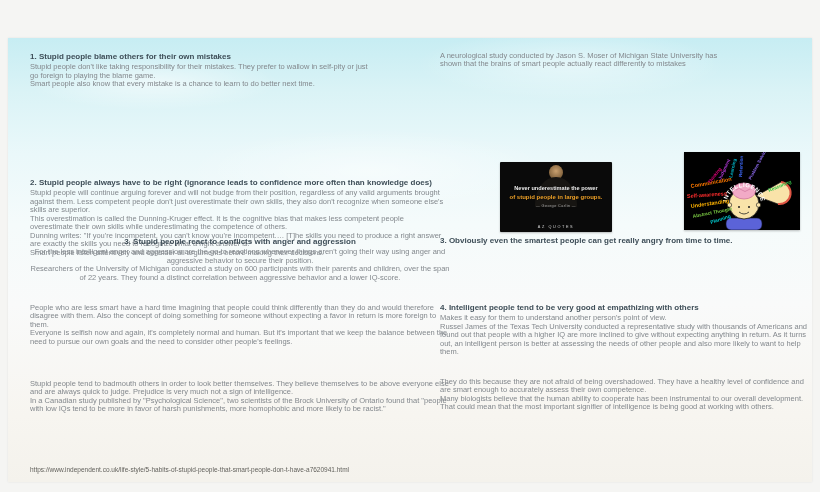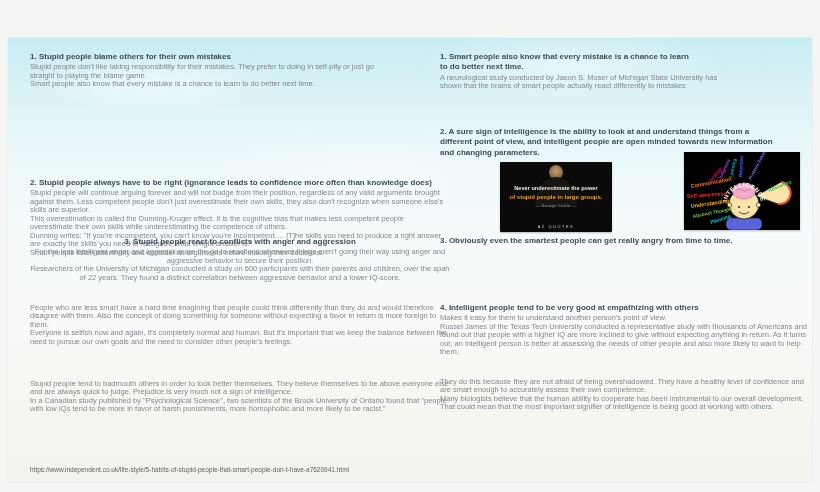--- a/index.html
+++ b/index.html
@@ -68,21 +68,21 @@
   }
 </style>
 </head>
 <body>
 
 <div id="page">
   <div id="slide">
 
     <div class="sec" id="l1">
       <h3>1. Stupid people blame others for their own mistakes</h3>
-      <p>Stupid people don't like taking responsibility for their mistakes. They prefer to doing in self-pity or just go straight to playing the blame game.
+      <p>Stupid people don't like taking responsibility for their mistakes. They prefer to wallow in self-pity or just go foreign to playing the blame game.
 Smart people also know that every mistake is a chance to learn to do better next time.</p>
     </div>
     <div class="sec" id="l2">
       <h3>2. Stupid people always have to be right (ignorance leads to confidence more often than knowledge does)</h3>
       <p>Stupid people will continue arguing forever and will not budge from their position, regardless of any valid arguments brought against them.  Less competent people don't just overestimate their own skills, they also don't recognize when someone else's skills are superior.
  This overestimation is called the Dunning-Kruger effect. It is the cognitive bias that makes less competent people overestimate their own skills while underestimating the competence of others.
 Dunning writes: "If you're incompetent, you can't know you're incompetent.… [T]he skills you need to produce a right answer are exactly the skills you need to recognize what a right answer is."
 Smart people listen attentively and consider all arguments before making their decisions.</p>
     </div>
     <div class="sec" id="l3">
@@ -93,25 +93,21 @@
     <div class="sec" id="l4">
       <p>People who are less smart have a hard time imagining that people could think differently than they do and would therefore disagree with them. Also the concept of doing something for someone without expecting a favor in return is more foreign to them.
 Everyone is selfish now and again, it's completely normal and human. But it's important that we keep the balance between the need to pursue our own goals and the need to consider other people's feelings.</p>
     </div>
     <div class="sec" id="l5">
       <p>Stupid people tend to badmouth others in order to look better themselves. They believe themselves to be above everyone else and are always quick to judge. Prejudice is very much not a sign of intelligence.
 In a Canadian study published by "Psychological Science", two scientists of the Brock University of Ontario found that "people with low IQs tend to be more in favor of harsh punishments, more homophobic and more likely to be racist."</p>
     </div>
 
     <div class="sec" id="r1">
-      <h3>1. Smart people also know that every mistake is a chance to learn to do better next time.</h3>
       <p>A neurological study conducted by Jason S. Moser of Michigan State University has shown that the brains of smart people actually react differently to mistakes</p>
-    </div>
-    <div class="sec" id="r2">
-      <h3>2. A sure sign of intelligence is the ability to look at and understand things from a different point of view, and intelligent people are open minded towards new information and changing parameters.</h3>
     </div>
     <div class="sec" id="r3">
       <h3>3. Obviously even the smartest people can get really angry from time to time.</h3>
     </div>
     <div class="sec" id="r4">
       <h3>4.   Intelligent people tend to be very good at empathizing with others</h3>
       <p>Makes it easy for them to understand another person's point of view.
 Russel James of the Texas Tech University conducted a representative study with thousands of Americans and found out that people with a higher IQ are more inclined to give without expecting anything in return. As it turns out, an intelligent person is better at assessing the needs of other people and also more likely to want to help them.</p>
     </div>
     <div class="sec" id="r5">

